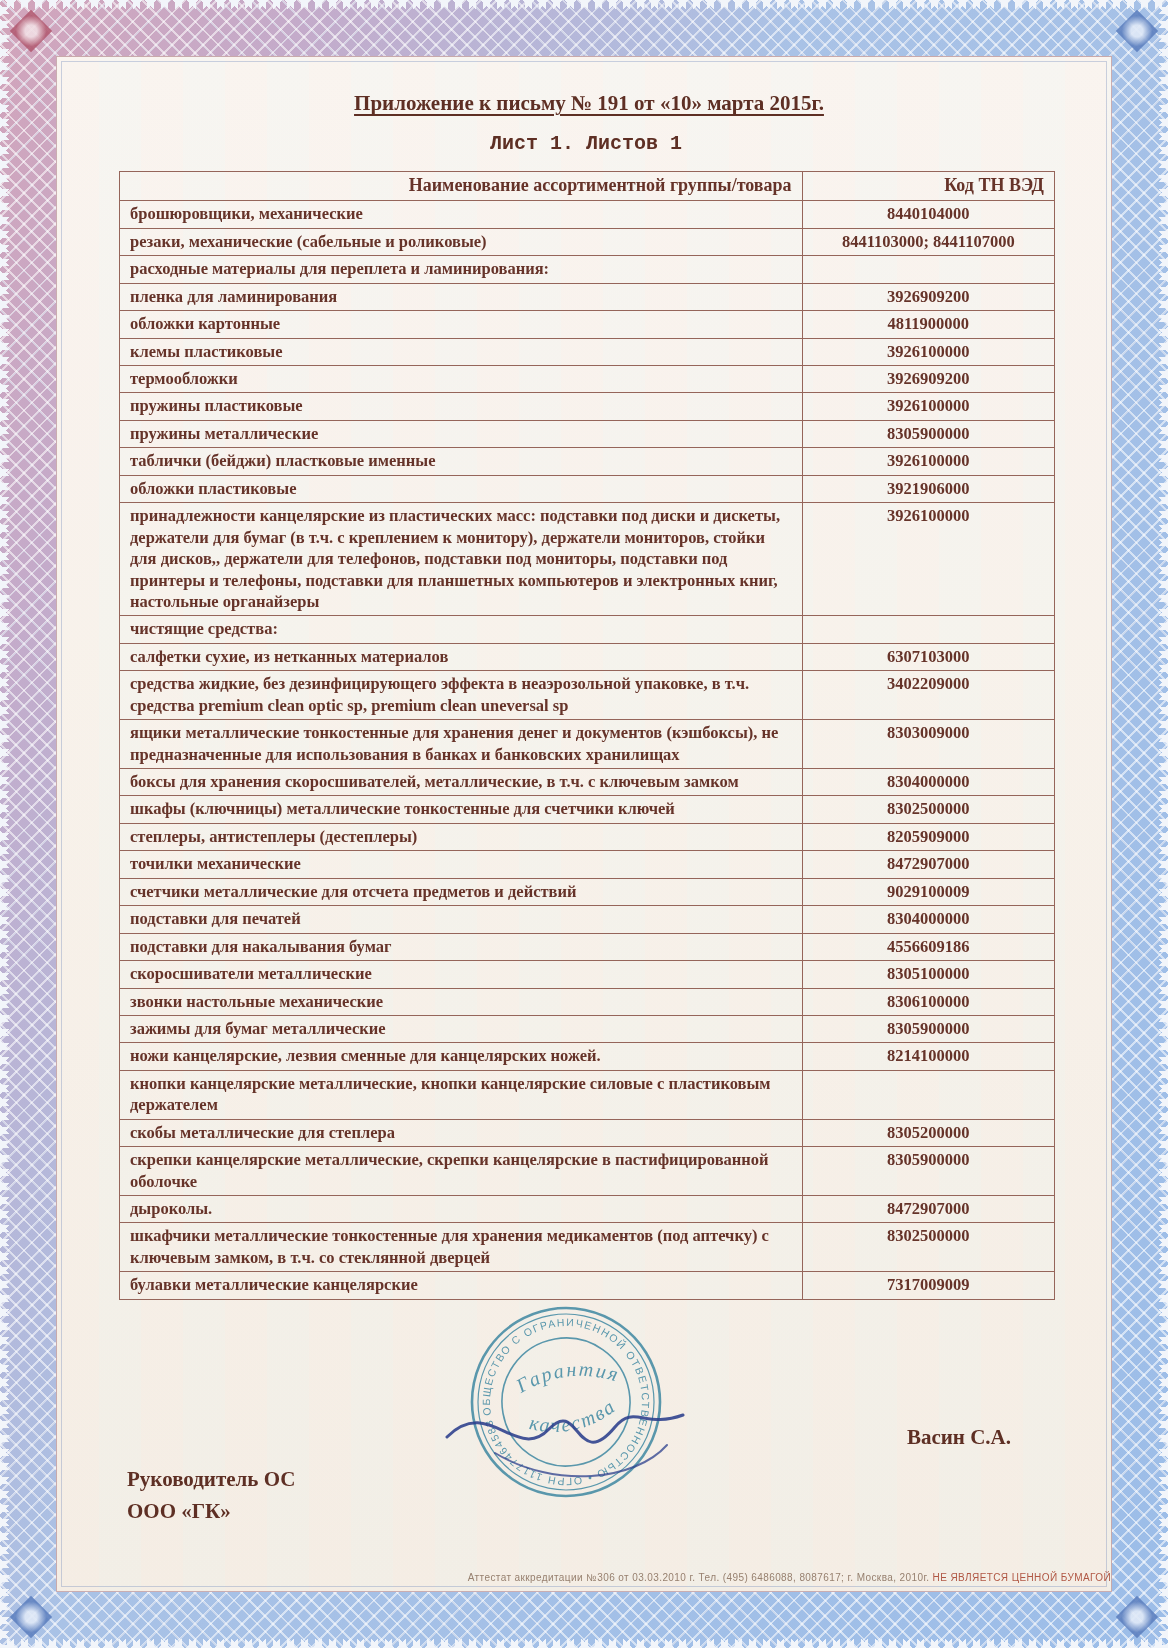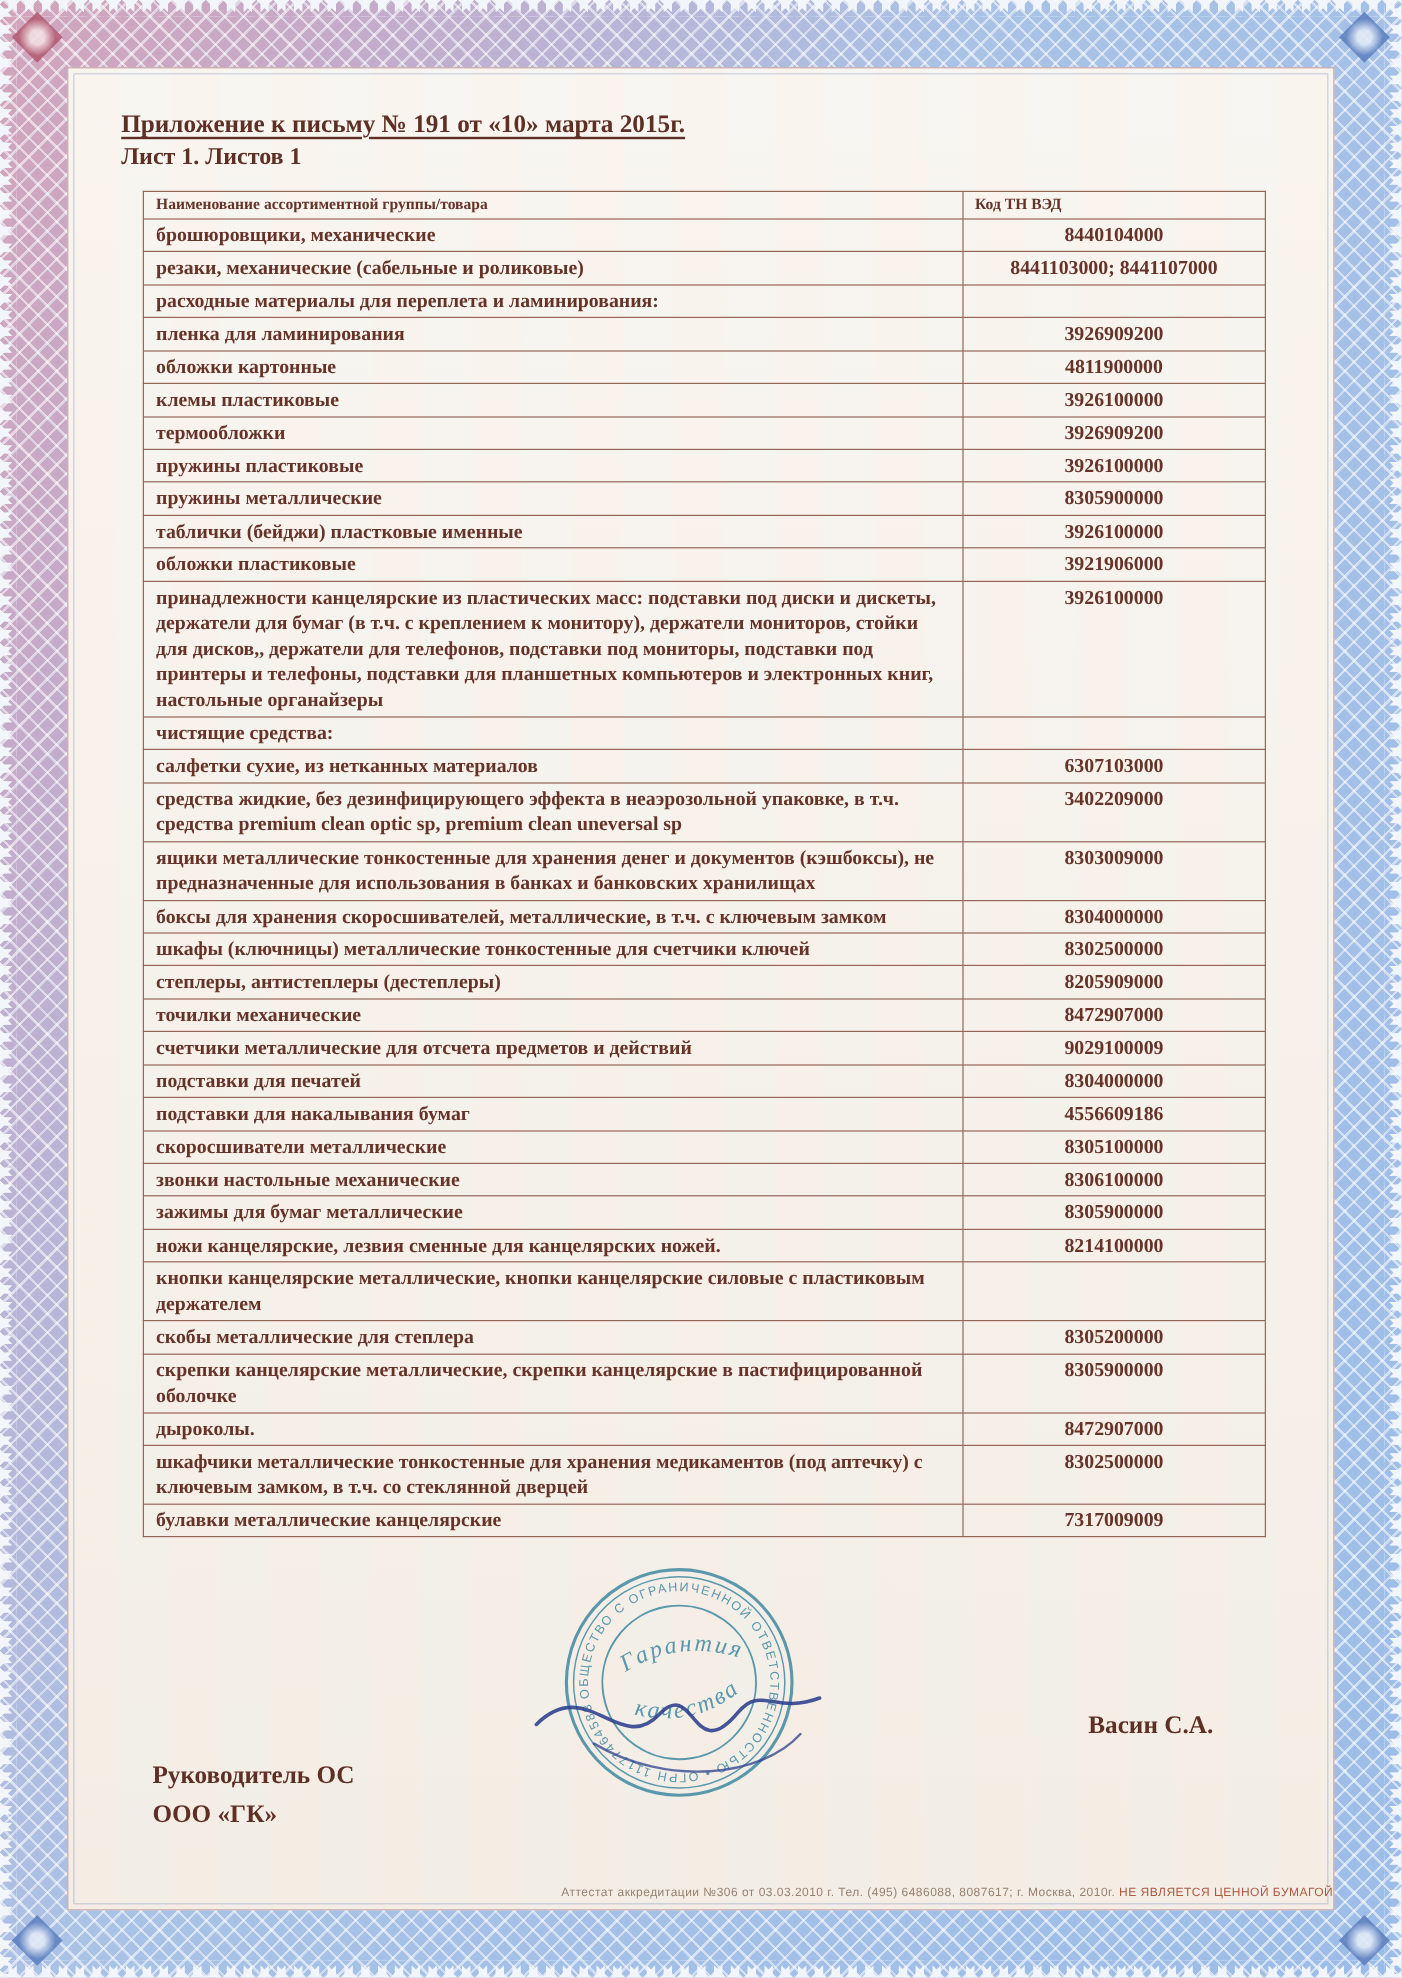--- a/index.html
+++ b/index.html
@@ -26,31 +26,31 @@
   .sheet{
     position:absolute;inset:56px;box-sizing:border-box;overflow:hidden;
     padding:28px 34px 16px 44px;
     background:
       repeating-linear-gradient(90deg, rgba(214,168,188,.06) 0 42px, rgba(168,190,222,.06) 42px 84px),
       linear-gradient(180deg,#fcf9f2,#f7f1e7);
     border:1.5px solid rgba(158,102,112,.5);
     outline:1px solid rgba(110,135,185,.35);
     outline-offset:-6px;
   }
-  .header{text-align:left;color:#5e2f24;margin-top:6px;}
+  .header{text-align:center;color:#5e2f24;margin-top:6px;}
   .header .h1{font-size:21px;font-weight:bold;text-decoration:underline;text-underline-offset:4px;}
-  .header .h2{font-size:20px;font-weight:bold;margin-top:4px;padding-right:6px;}
+  .header .h2{font-size:20px;font-weight:bold;margin-top:16px;padding-right:6px;font-family:Liberation Mono, monospace;}
   table.goods{
     border-collapse:collapse;width:calc(100% - 40px);margin:16px 6px 0 18px;
     font-size:16.5px;font-weight:bold;color:#663329;
   }
   table.goods th,table.goods td{
     border:1px solid #95655a;padding:2px 10px 3px 10px;vertical-align:top;line-height:1.3;
   }
-  table.goods th{text-align:left;font-size:13px;}
+  table.goods th{text-align:right;font-size:18px;}
   table.goods th.code-col{width:27%;}
   table.goods td.code-cell{text-align:center;}
   .footer{position:absolute;left:44px;right:40px;bottom:64px;height:120px;color:#5e2f24;}
   .footer .left{position:absolute;left:26px;bottom:0;font-size:21px;font-weight:bold;line-height:1.5;margin-top:22px;}
   .footer .right{position:absolute;right:60px;top:18px;font-size:21px;font-weight:bold;text-align:center;}
   .stampwrap{position:absolute;left:330px;top:-130px;width:270px;height:250px;}
   .bottom-note{
     position:absolute;left:0;right:0;bottom:8px;text-align:right;
     font-size:10px;letter-spacing:.4px;color:#97806f;font-family:"Liberation Sans",sans-serif;
   }

